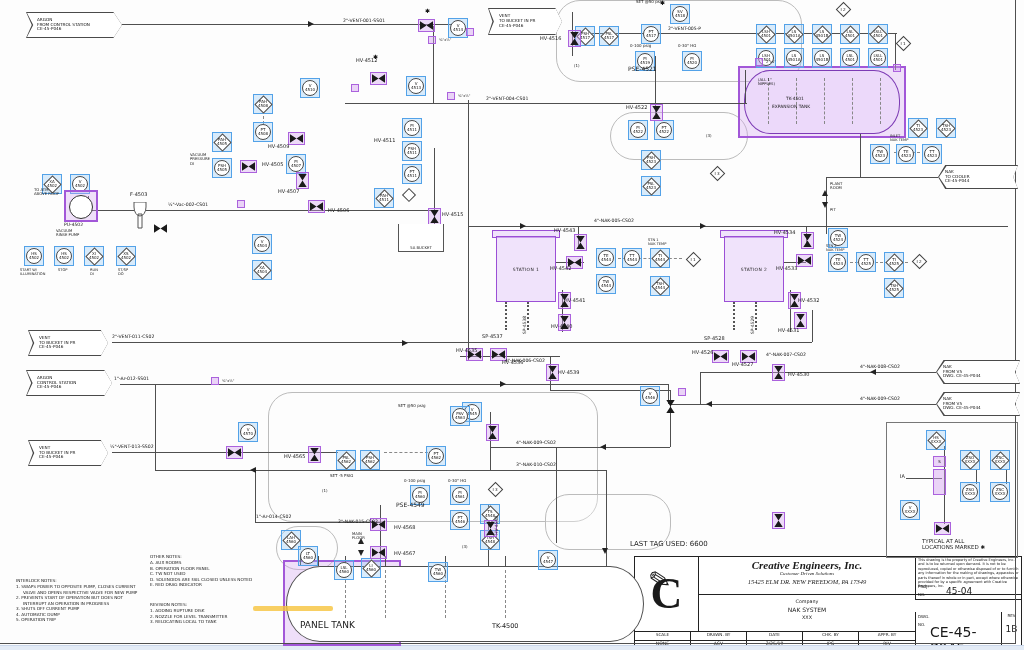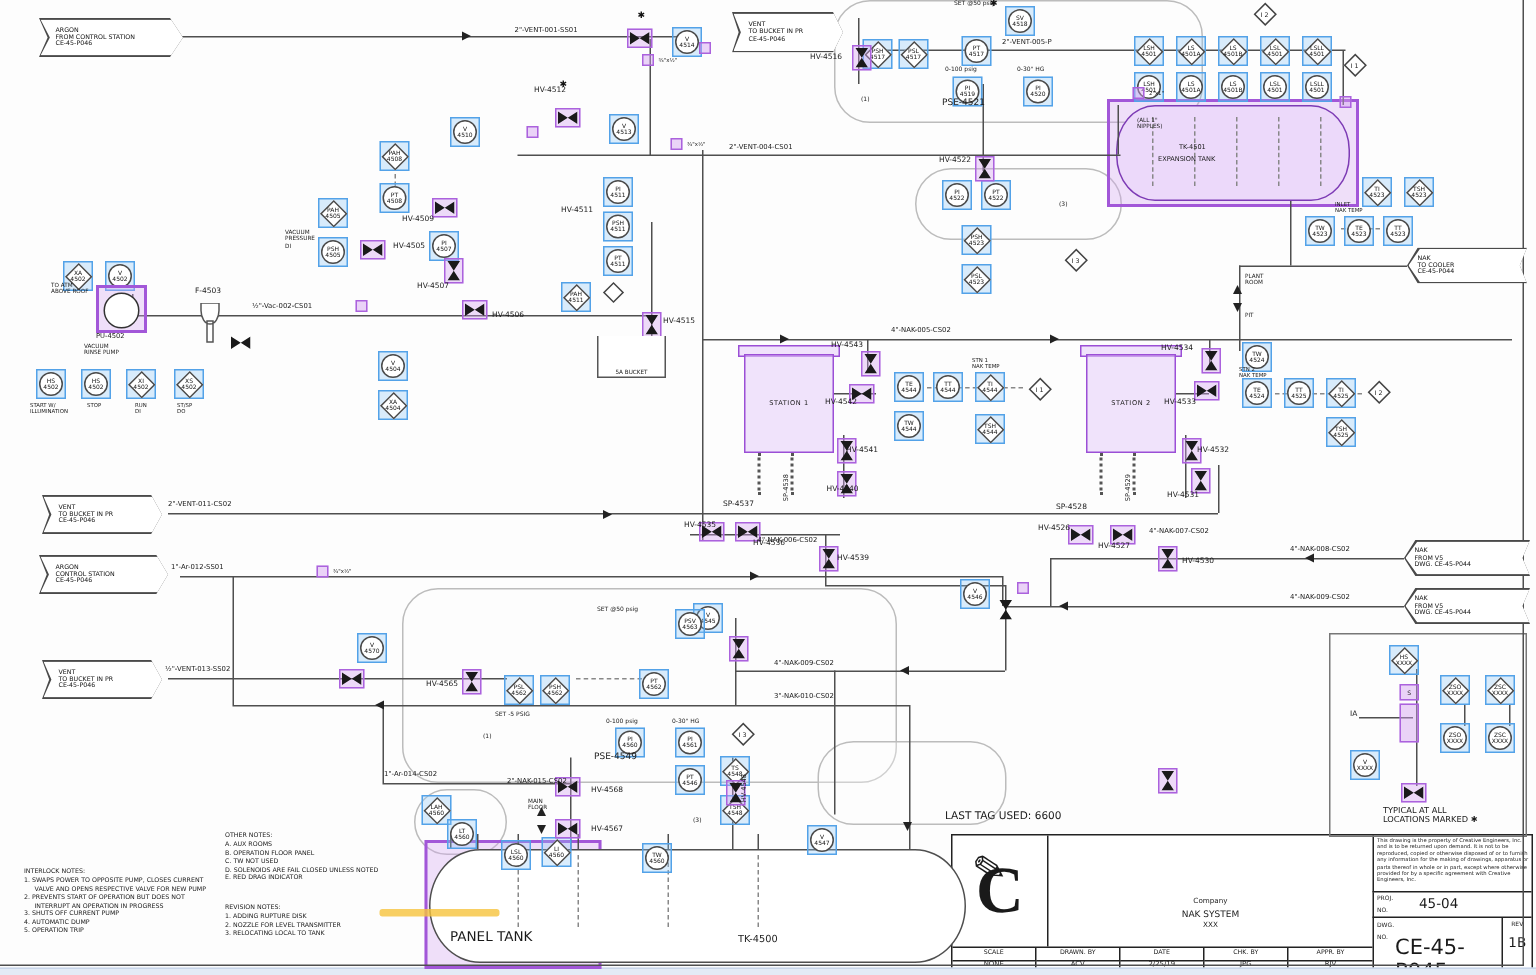--- a/index.html
+++ b/index.html
@@ -101,29 +101,34 @@
         <div>2.  NOZZLE FOR LEVEL TRANSMITTER</div>
         <div>3.  RELOCATING LOCAL TO TANK</div>
       </div>
   </div>
 
   <div class="tb">
     <div class="tbc" style="left:0;top:0;width:64px;height:74px;border-right:1.2px solid #222;display:flex;align-items:center;justify-content:center;">
       <span class="logo-c">C</span>
       <span class="logo-pencil">✎</span>
     </div>
+    <div class="tbc serif" style="left:64px;top:0;width:216px;height:38px;border-bottom:1.2px solid #222;text-align:center;padding-top:2px;">
+      <div style="font-size:11px;font-weight:bold;font-style:italic;">Creative Engineers, Inc.</div>
+      <div style="font-size:5px;font-style:italic;">Customer Driven Solutions</div>
+      <div style="font-size:6.5px;font-style:italic;margin-top:2px;">15425 ELM DR. NEW FREEDOM, PA 17349</div>
+    </div>
     <div class="tbc" style="left:64px;top:38px;width:216px;height:36px;text-align:center;padding-top:4px;">
       <div style="font-size:4.8px;">Company</div>
       <div style="font-size:6px;margin-top:2px;">NAK SYSTEM</div>
       <div style="font-size:4.8px;margin-top:2px;">XXX</div>
     </div>
     <div class="tbc" style="left:280px;top:0;width:106px;height:38px;border-left:1.2px solid #222;border-bottom:1.2px solid #222;padding:1px 2px;">
       <div style="font-size:3.5px;line-height:1.25;">This drawing is the property of Creative Engineers, Inc. and is to be returned upon demand. It is not to be reproduced, copied or otherwise disposed of or to furnish any information for the making of drawings, apparatus or parts thereof in whole or in part, except where otherwise provided for by a specific agreement with Creative Engineers, Inc.</div>
     </div>
-    <div class="tbc" style="left:280px;top:38px;width:106px;height:17px;border-left:1.2px solid #222;border-bottom:1.2px solid #222;">
+    <div class="tbc" style="left:280px;top:26px;width:106px;height:17px;border-left:1.2px solid #222;border-bottom:1.2px solid #222;">
       <span style="position:absolute;left:2px;top:1px;font-size:4px;">PROJ.</span>
       <span style="position:absolute;left:2px;top:9px;font-size:4px;">NO.</span>
       <span style="position:absolute;left:30px;top:3px;font-size:9px;">45-04</span>
     </div>
     <div class="tbc" style="left:280px;top:55px;width:86px;height:37px;border-left:1.2px solid #222;">
       <span style="position:absolute;left:2px;top:2px;font-size:4px;">DWG.</span>
       <span style="position:absolute;left:2px;top:10px;font-size:4px;">NO.</span>
       <span style="position:absolute;left:14px;top:12px;font-size:14px;">CE-45-P045</span>
     </div>
     <div class="tbc" style="left:366px;top:55px;width:20px;height:37px;border-left:1.2px solid #222;text-align:center;">

